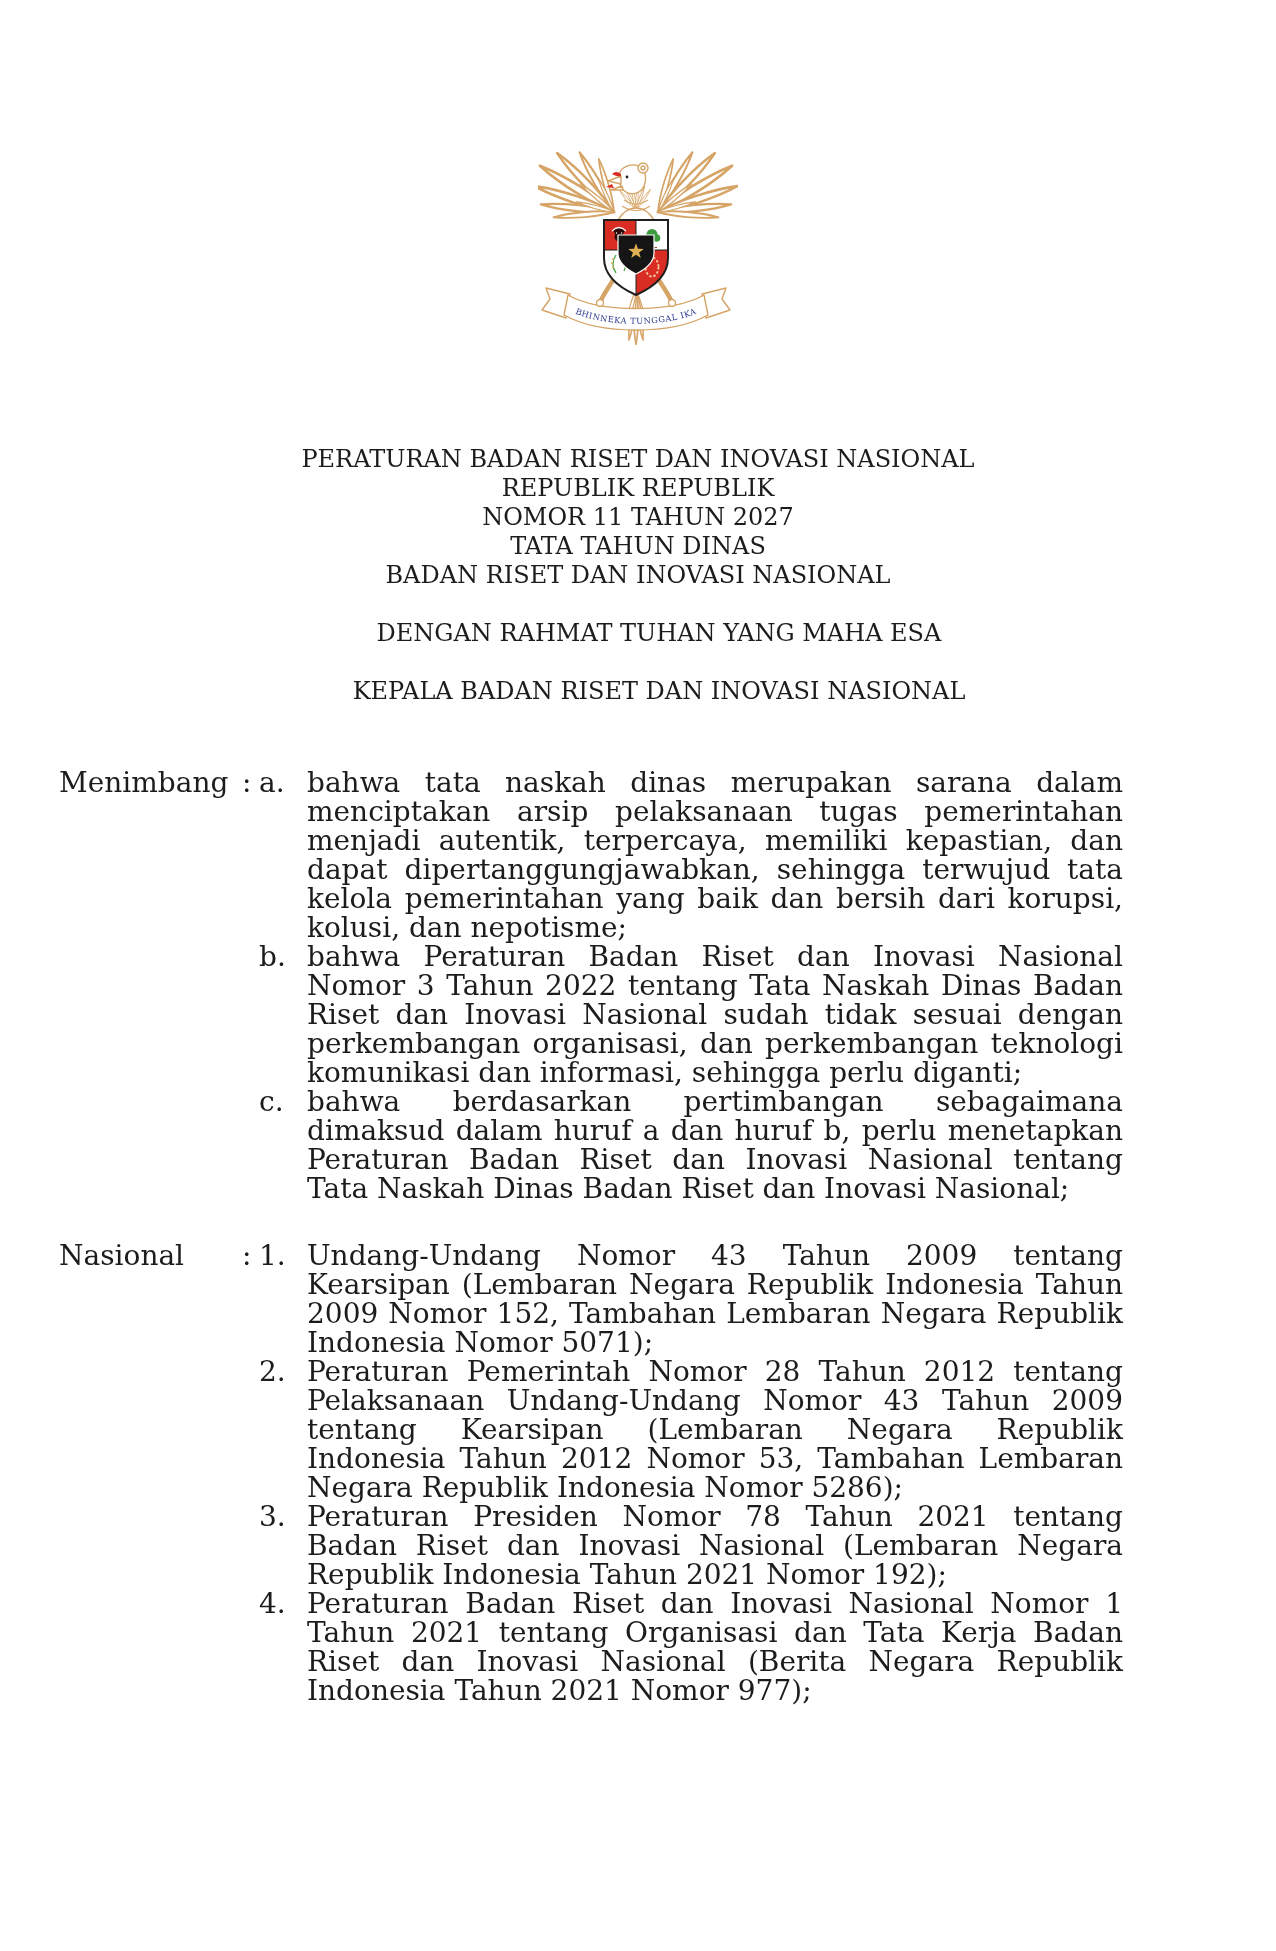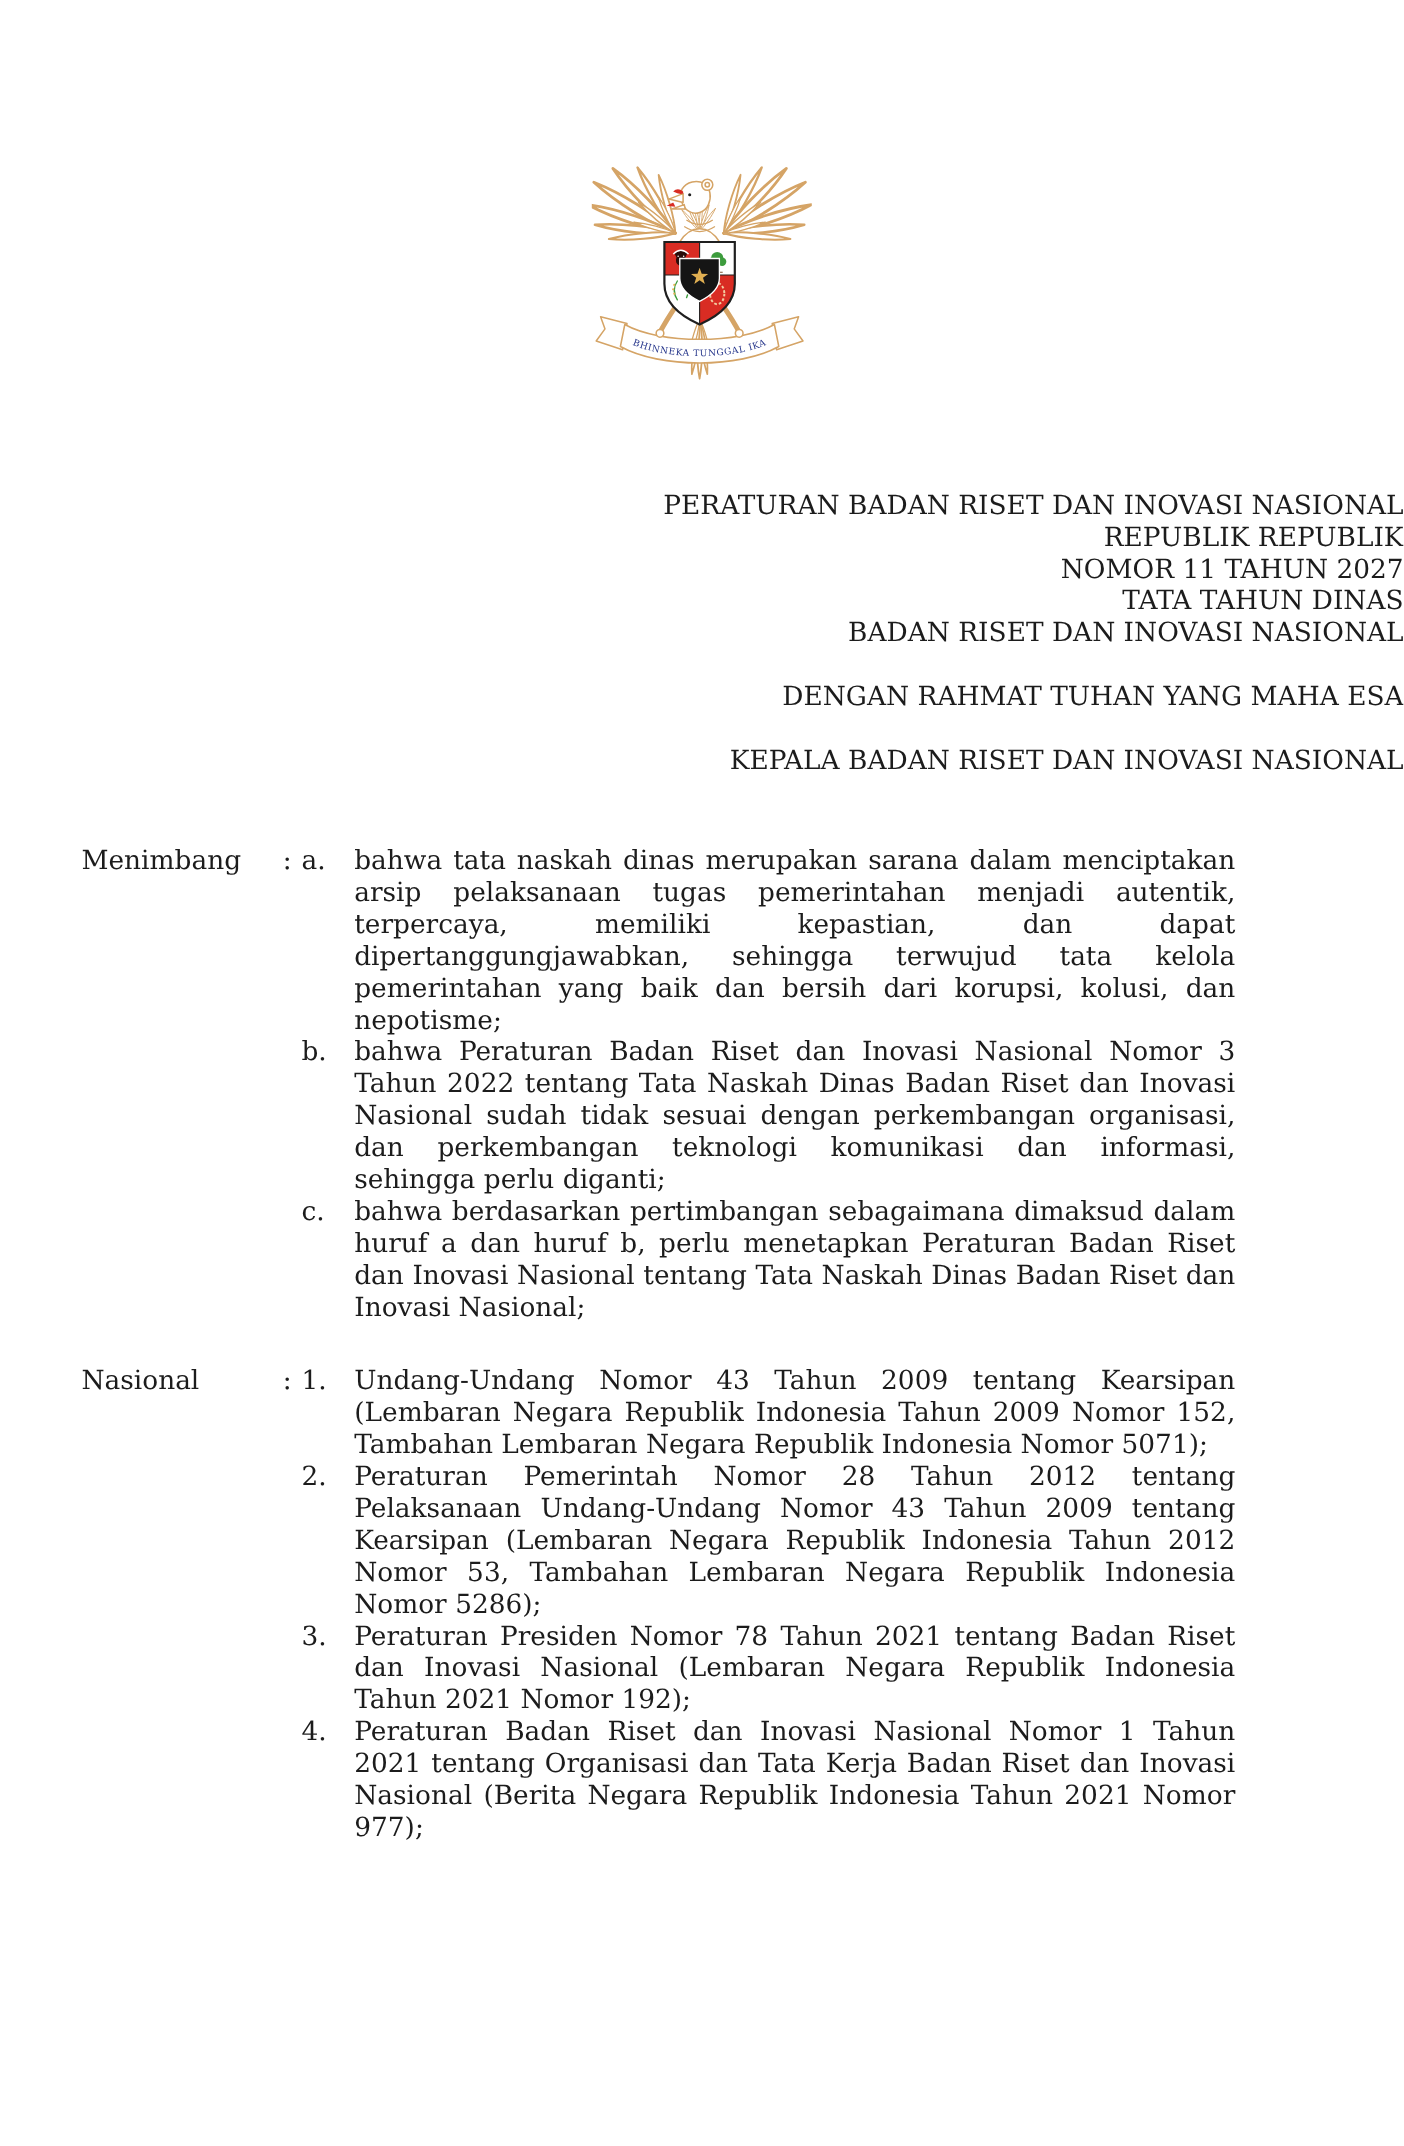--- a/index.html
+++ b/index.html
@@ -9,24 +9,24 @@
   }
   *{margin:0;padding:0;box-sizing:border-box;}
   html,body{background:#fff;}
   body{font-family:"DejaVu Serif","Liberation Serif",serif;color:var(--c-ink);}
   .page{
     position:relative;width:1276px;height:1951px;background:var(--c-paper);
     overflow:hidden;margin:0 auto;
   }
   .emblem{width:200px;height:200px;margin:148px auto 0;}
   .emblem svg{display:block;width:200px;height:200px;}
-  .title-block{margin-top:97px;text-align:right;font-size:24px;line-height:29px;}
+  .title-block{margin-top:97px;text-align:center;font-size:24px;line-height:29px;}
   .tline{white-space:nowrap;}
   .gap-before{margin-top:29px;margin-left:42px;}
-  .doc-body{padding:0 153px 0 74px;font-size:24px;line-height:29px;}
+  .doc-body{padding:0 153px 0 59px;font-size:28px;line-height:29px;}
   .section{display:flex;align-items:flex-start;}
   .section-menimbang{margin-top:62px;}
   .section-mengingat{margin-top:38px;}
   .sec-label{width:183px;flex:0 0 183px;}
   .sec-colon{width:17px;flex:0 0 17px;}
   .sec-items{flex:1 1 auto;min-width:0;}
   .item{display:flex;align-items:flex-start;}
   .item-marker{width:48px;flex:0 0 48px;}
   .item-text{flex:1 1 auto;min-width:0;text-align:justify;text-justify:inter-word;}
 </style>

